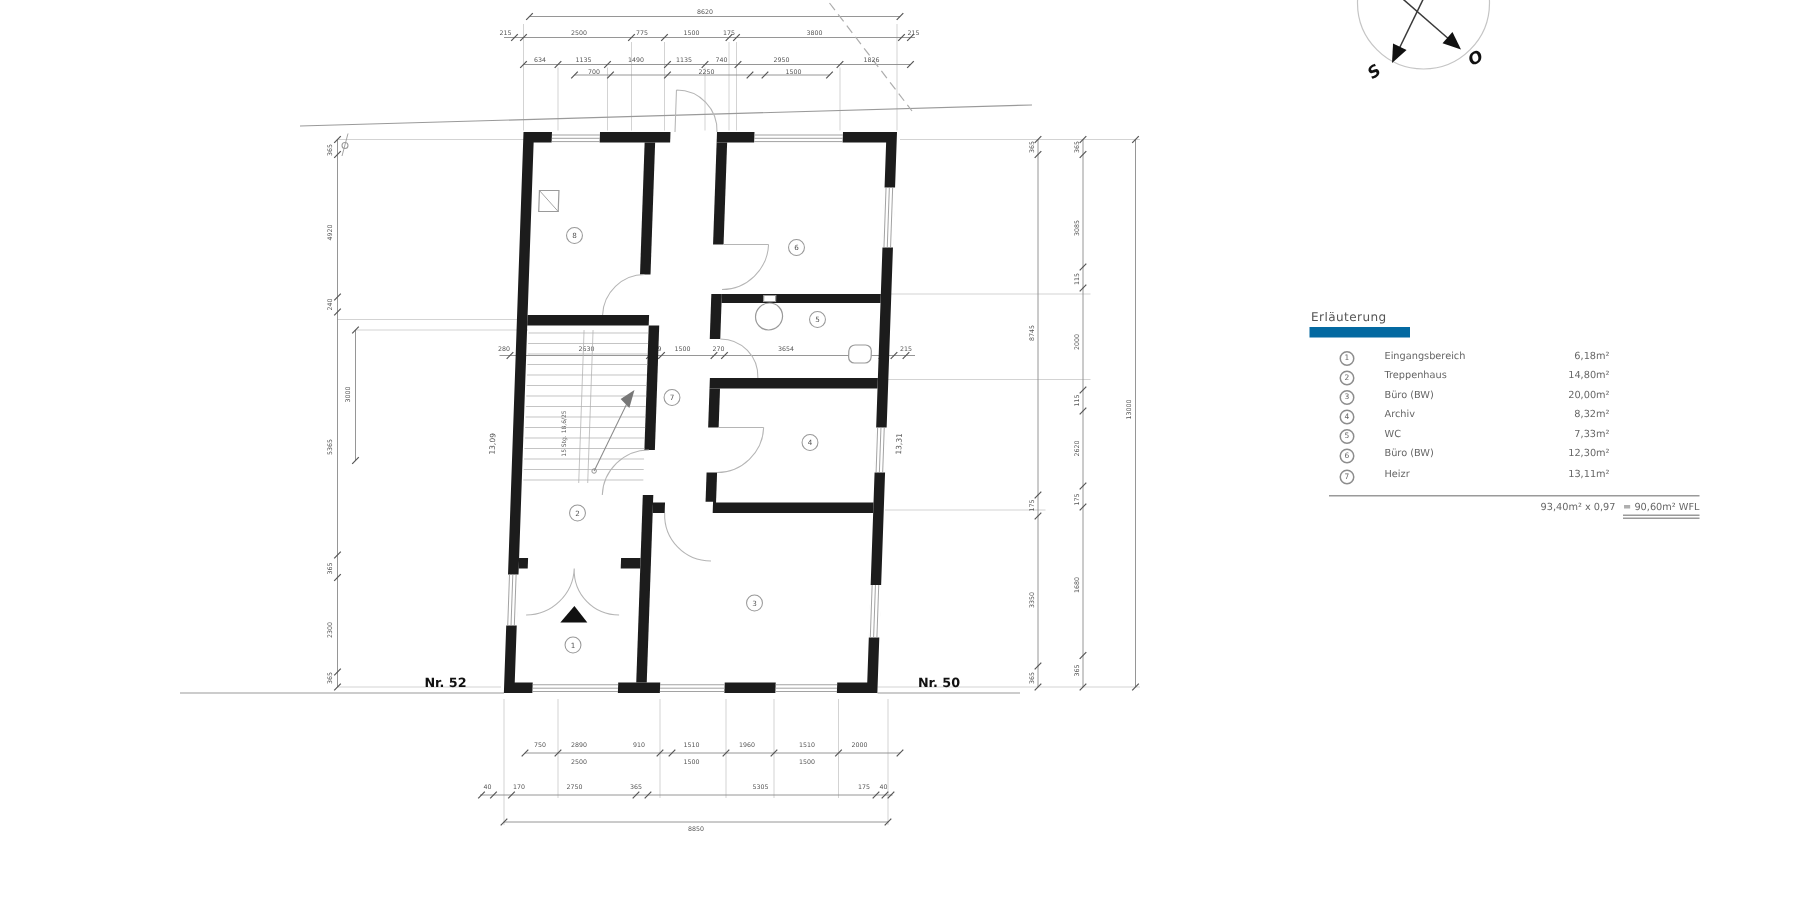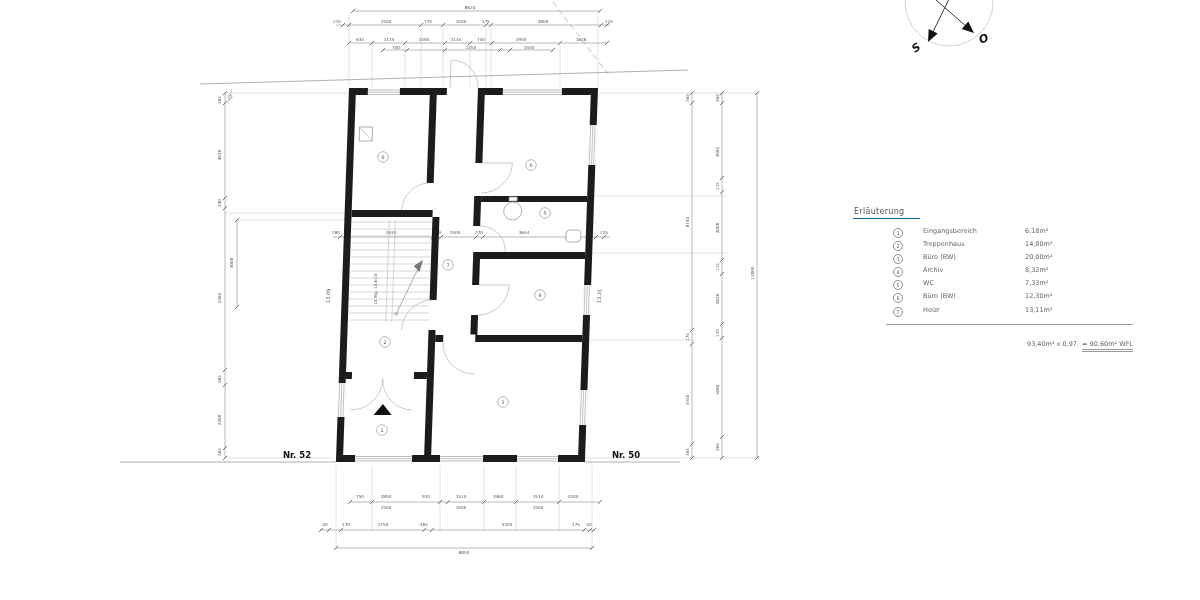--- a/index.html
+++ b/index.html
@@ -17,28 +17,28 @@
   .open{fill:#fff;}
   .glz{stroke:#8f8f8f;stroke-width:.55;fill:none;}
   .door{stroke:#b5b5b5;stroke-width:.7;fill:none;}
   .stair{stroke:#b0b0b0;stroke-width:.5;fill:none;}
   .fix{stroke:#9a9a9a;stroke-width:.8;fill:#fff;}
   .compassline{stroke:#3a3a3a;stroke-width:1;fill:none;}
   .compasscirc{stroke:#c5c5c5;stroke-width:.8;fill:none;}
   .compasslabel{font-size:11px;font-weight:bold;font-style:italic;fill:#111;}
   
   .legend{position:absolute;left:853px;top:199px;width:280px;color:#666;}
-  .legend-title{font-size:8px;color:#555;display:inline-block;border-bottom:1px solid #0369a1;
-    padding:0 16px 2px 1px;margin-bottom:9px;letter-spacing:.3px;}
+  .legend-title{font-size:8px;color:#555;display:inline-block;border-bottom:7px solid #0369a1;
+    padding:0 16px 2px 1px;margin-bottom:9px;letter-spacing:.3px;margin-left:20px;}
   .lrow{display:grid;grid-template-columns:30px 102px 48px;margin-bottom:3.1px;font-size:6.5px;line-height:1.18;padding-left:40px;}
   .lnum i{display:inline-block;width:8px;height:8px;border:1px solid #8d8d8d;border-radius:50%;
     font-style:normal;font-size:5px;line-height:8px;text-align:center;color:#666;}
   .llabel{white-space:pre-line;}
-  .lval{}
-  .legend-total{margin-left:33px;margin-top:7px;border-top:1px solid #9a9a9a;padding-top:15px;
+  .lval{text-align:right;}
+  .legend-total{margin-left:33px;margin-top:7px;border-top:1px solid #9a9a9a;padding-top:3px;
     font-size:6.5px;text-align:right;white-space:nowrap;}
   .tr{border-bottom:3px double #9a9a9a;padding-bottom:1px;margin-left:3px;}
 </style>
 </head>
 <body>
 
 <svg id="plan-svg" width="1200" height="600" viewBox="0 0 1200 600">
 
   <g id="dyn-lines">
       <line x1="349" y1="16" x2="349" y2="87" class="ext"></line>

